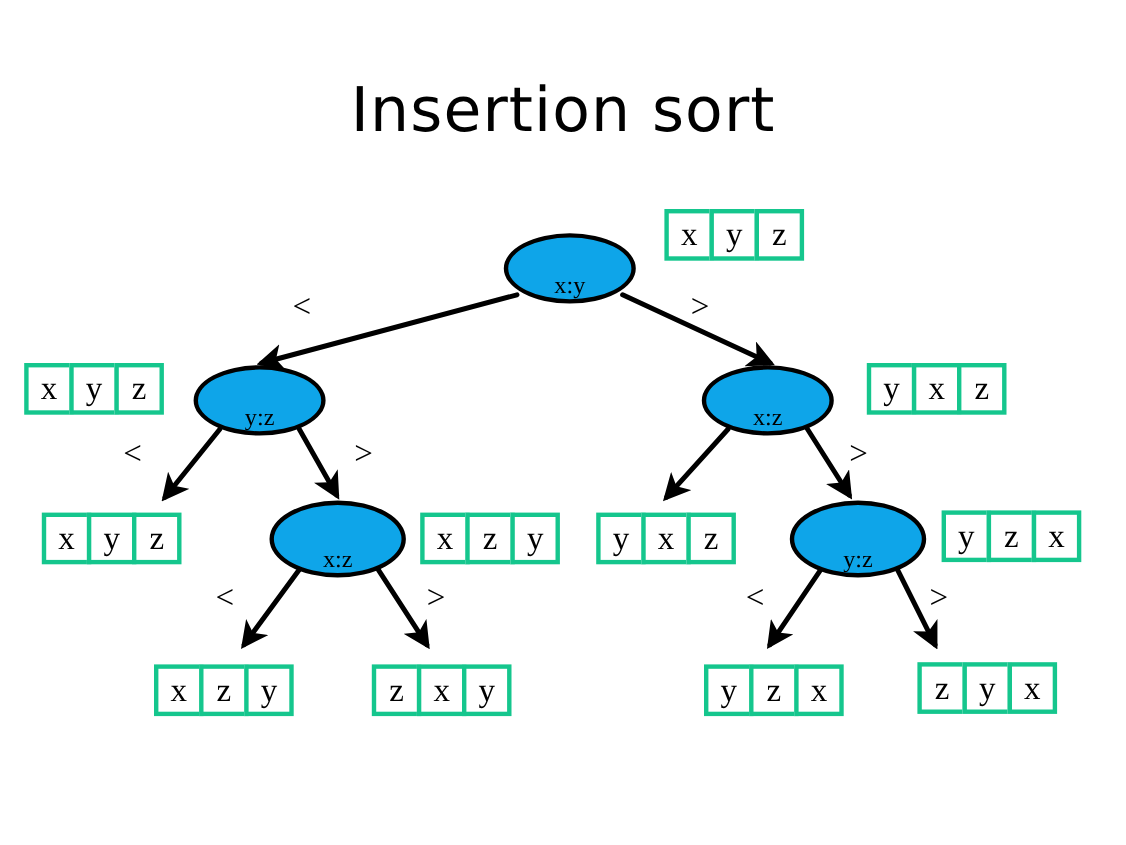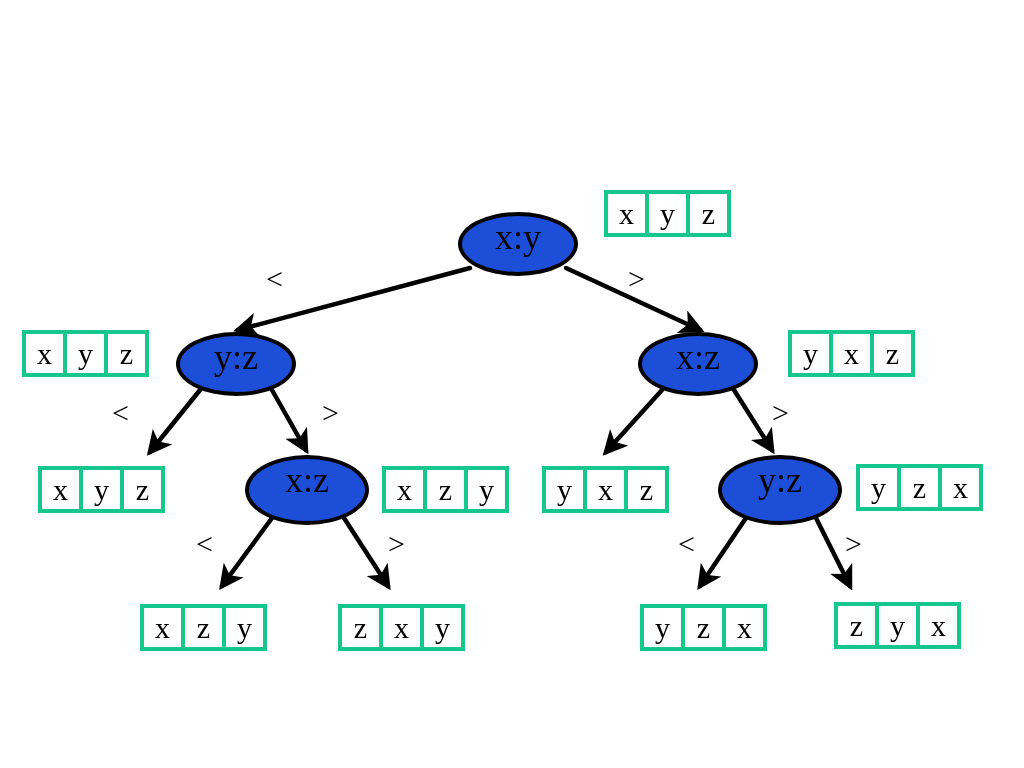--- a/index.html
+++ b/index.html
@@ -32,26 +32,26 @@
     left: 0;
     top: 0;
     width: 1024px;
     height: 768px;
     pointer-events: none;
   }
   .node {
     position: absolute;
     border: 4px solid #000000;
     border-radius: 50%;
-    background: #1d4ed8;
+    background: #0ea5e9;
     display: flex;
-    align-items: flex-start;
+    align-items: flex-end;
     justify-content: center;
     font-family: "Liberation Serif", serif;
-    font-size: 36px;
+    font-size: 22px;
     color: #000000;
     box-sizing: border-box;
   }
   .array {
     position: absolute;
     display: flex;
     box-sizing: border-box;
   }
   .cell {
     width: 45px;
@@ -74,20 +74,21 @@
     font-size: 30px;
     color: #000000;
     user-select: none;
   }
 </style>
 </head>
 <body>
 
 <div id="slide">
 
+  <div id="title">Insertion sort</div>
 
   <svg id="edges" viewBox="0 0 1024 768" xmlns="http://www.w3.org/2000/svg">
     <defs>
       <marker id="arrow" viewBox="0 0 10 10" refX="8" refY="5" markerWidth="5.5" markerHeight="5.5" orient="auto-start-reverse">
         <path d="M 0 0 L 10 5 L 0 10 L 2.6 5 z" fill="#000000"></path>
       </marker>
     </defs>
     <g id="edge-group" stroke="#000000" stroke-width="4.5" fill="none" marker-end="url(#arrow)">
         <line x1="470" y1="268" x2="238" y2="330" stroke-linecap="round"></line>
         <line x1="566" y1="268" x2="700" y2="330" stroke-linecap="round"></line>

